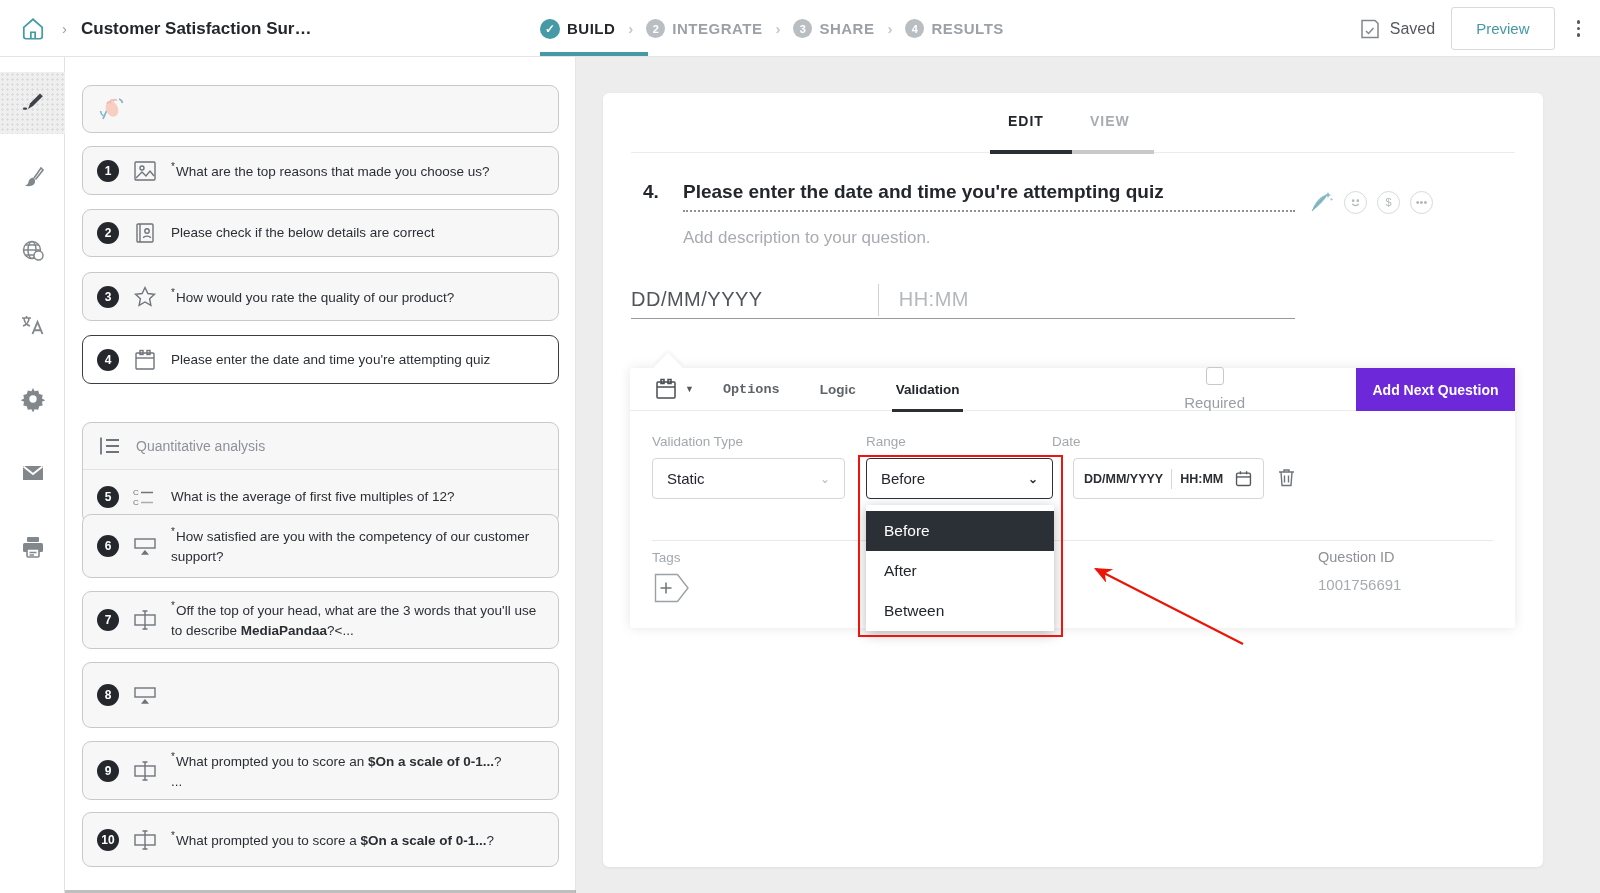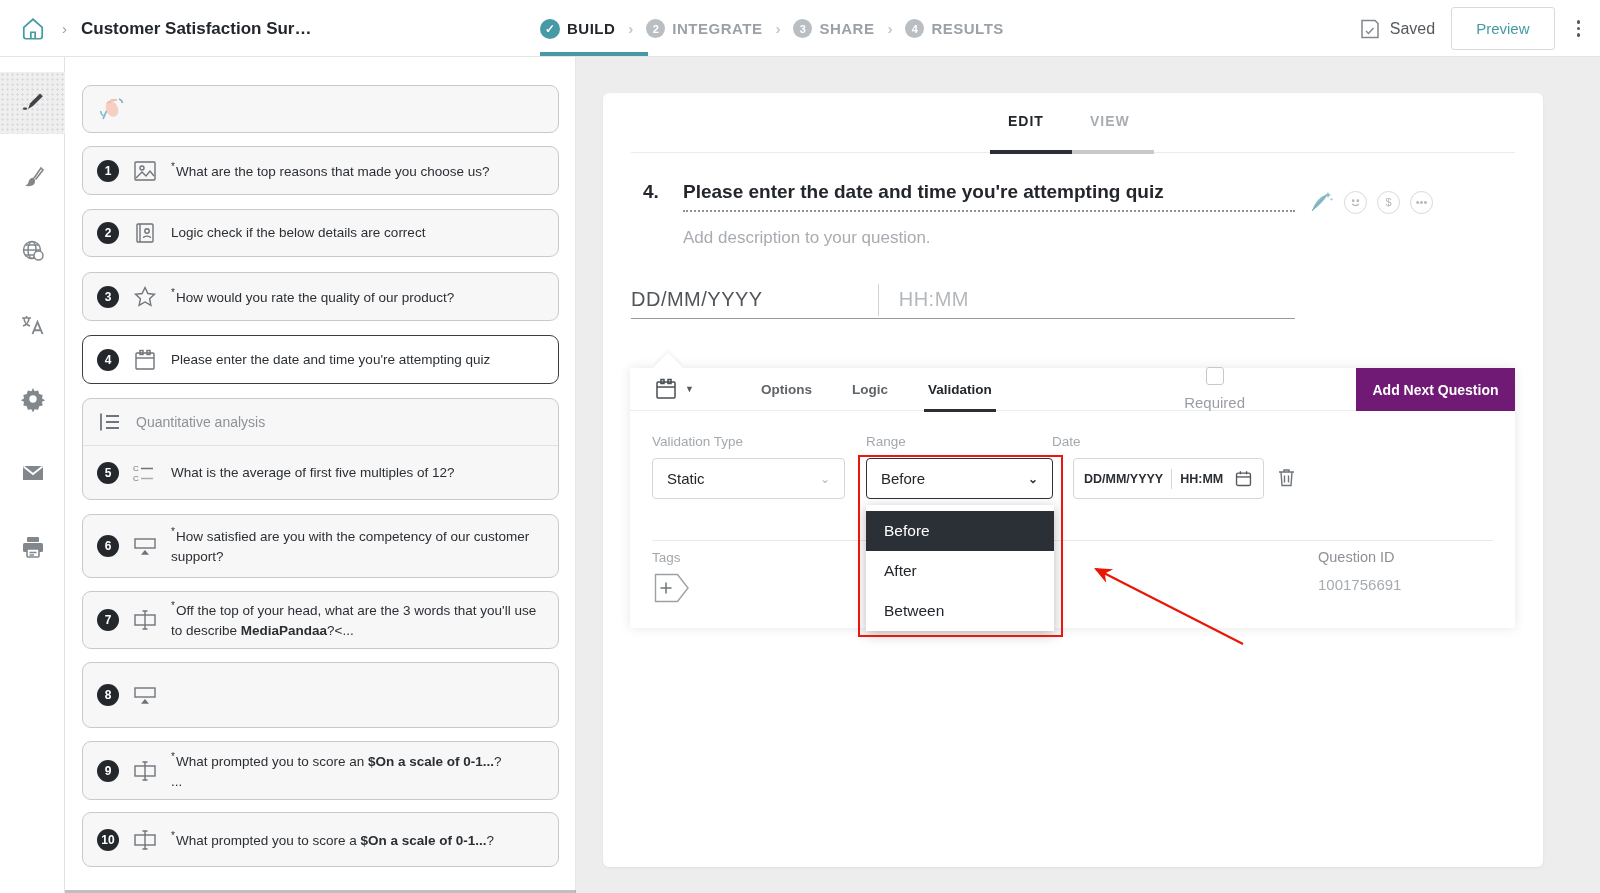--- a/index.html
+++ b/index.html
@@ -35,21 +35,21 @@
 
   
   .qlist { position:absolute; left:65px; top:57px; width:511px; height:836px; background:#fff; border-right:1px solid #e6e6e6; }
   .qcard { position:absolute; left:17px; width:477px; background:#f7f7f7; border:1px solid #c9c9c9; border-radius:9px; display:flex; align-items:center; padding:0 14px; gap:13px; cursor:pointer; }
   .qcard.selected { background:#fff; border:1.5px solid #3a3e43; }
   .qbadge { flex:0 0 auto; width:22px; height:22px; border-radius:50%; background:#24282d; color:#fff; font-size:12px; font-weight:700; display:flex; align-items:center; justify-content:center; }
   .qicon { flex:0 0 auto; width:26px; display:flex; align-items:center; justify-content:center; color:#6f747a; }
   .qtext { font-size:13.5px; color:#2b2f34; line-height:1.45; }
   .qtext b { font-weight:700; }
   .req { font-size:10px; vertical-align:6px; margin-right:1px; color:#2b2f34; }
-  .section-card { position:absolute; left:17px; width:477px; background:#f7f7f7; border:1px solid #c9c9c9; border-radius:9px; overflow:hidden; }
+  .section-card { position:absolute; left:17px; width:477px; background:#f7f7f7; border:1px solid #c9c9c9; border-radius:9px; overflow:hidden;margin-top:24px; }
   .section-row { height:47px; display:flex; align-items:center; gap:13px; padding:0 14px; border-bottom:1px solid #e2e2e2; }
   .section-label { font-size:14px; color:#8d9298; }
   .section-qrow { height:54px; display:flex; align-items:center; gap:13px; padding:0 14px; cursor:pointer; }
   .bottom-strip { position:absolute; left:65px; bottom:0; width:511px; height:3px; background:#8a8a8a; opacity:.55; }
 
   
   .content-bg { position:absolute; left:576px; top:57px; width:1024px; height:836px; background:#ededed; }
   .main-card { position:absolute; left:603px; top:93px; width:940px; height:774px; background:#fff; border-radius:6px; box-shadow:0 1px 3px rgba(0,0,0,.06); }
 
   .view-tabs { position:absolute; left:0; top:0; width:940px; height:59px; }
@@ -72,28 +72,28 @@
   .dt-div { width:1px; height:32px; background:#d0d3d6; margin:0 20px 0 115px; }
   .dt-time { font-size:20px; color:#b4b8bc; letter-spacing:.5px; }
 
   
   .prop-panel { position:absolute; left:630px; top:368px; width:885px; height:260px; background:#fff; box-shadow:0 0 12px rgba(0,0,0,.10); border-radius:2px; z-index:5; }
   .prop-pointer { position:absolute; left:28px; top:-11px; width:20px; height:20px; background:#fff; transform:rotate(45deg); box-shadow:-2px -2px 4px rgba(0,0,0,.05); }
   .prop-toolbar { position:relative; height:43px; border-bottom:1px solid #ececec; display:flex; align-items:center; }
   .ptype { display:flex; align-items:center; gap:8px; margin-left:25px; color:#4a4e52; cursor:pointer; }
   .ptype .caret { font-size:9px; color:#55595e; }
   .ptab { font-size:13.5px; font-weight:700; color:#5f6468; cursor:pointer; position:relative; height:43px; display:flex; align-items:center; }
-  .ptab.options { margin-left:67px; }
+  .ptab.options { margin-left:29px;font-family:Liberation Mono, monospace; }
   .ptab.logic { margin-left:40px; }
   .ptab.validation { margin-left:40px; color:#23272c; }
   .ptab.validation::after { content:""; position:absolute; left:-4px; right:-4px; bottom:-1px; height:3px; background:#2b2f33; }
   .req-check { position:absolute; right:270px; display:flex; align-items:center; gap:9px;flex-direction:column; }
   .req-box { width:18px; height:18px; border:1px solid #c6c9cc; border-radius:3px; background:#fff; cursor:pointer; }
   .req-label { font-size:15px; color:#9a9ea3; }
-  .add-next-btn { position:absolute; right:0; top:0; width:159px; height:43px; background:#701a75; color:#fff; font-size:14px; font-weight:700; border:none; cursor:pointer; font-family:inherit; }
+  .add-next-btn { position:absolute; right:0; top:0; width:159px; height:43px; background:#6d28d9; color:#fff; font-size:14px; font-weight:700; border:none; cursor:pointer; font-family:inherit; }
 
   .vlabel { position:absolute; font-size:13.5px; color:#a4a8ad; top:66px; }
   .vlabel.type { left:22px; } .vlabel.range { left:236px; } .vlabel.date { left:422px; }
   .vselect { position:absolute; top:90px; height:41px; border:1px solid #d4d7d9; border-radius:4px; background:#fff; display:flex; align-items:center; padding:0 14px; font-size:15px; color:#23272c; cursor:pointer; }
   .vselect .chev { margin-left:auto; color:#b6babd; font-size:12px; }
   .vselect.static { left:22px; width:193px;align-items:center; }
   .vselect.range { left:236px; width:187px; border:1.5px solid #2e3236; }
   .vselect.range .chev { color:#2e3236; font-weight:700; }
   .vdate { position:absolute; left:443px; top:90px; width:191px; height:41px; border:1px solid #d4d7d9; border-radius:4px; display:flex; align-items:center; padding:0 10px; gap:8px; cursor:pointer; }
   .vdate .dph { font-size:12.5px; font-weight:600; color:#2b2f33; }
@@ -250,21 +250,21 @@
     <div class="qcard" style="top:152px; height:48px;">
       <span class="qbadge">2</span>
       <span class="qicon">
         <svg width="22" height="22" viewBox="0 0 22 22" fill="none" stroke="currentColor" stroke-width="1.4">
           <rect x="3" y="2" width="16" height="18" rx="1"></rect>
             <path d="M6 2 v18"></path>
             <circle cx="13" cy="9" r="2.2"></circle>
             <path d="M9.5 16 c0-2.5 7-2.5 7 0"></path>
         </svg>
       </span>
-      <span class="qtext"><span>Logic check if the below details are correct</span></span>
+      <span class="qtext"><span>Please check if the below details are correct</span></span>
     </div>
 
     <div class="qcard" style="top:215px; height:49px;">
       <span class="qbadge">3</span>
       <span class="qicon">
         <svg width="24" height="24" viewBox="0 0 24 24" fill="none" stroke="currentColor" stroke-width="1.4">
           <path d="M12 2.5 l2.9 6 6.6.8 -4.9 4.5 1.3 6.5 -5.9-3.3 -5.9 3.3 1.3-6.5 -4.9-4.5 6.6-.8 Z"></path>
         </svg>
       </span>
       <span class="qtext"><span class="req">*</span><span>How would you rate the quality of our product?</span></span>

